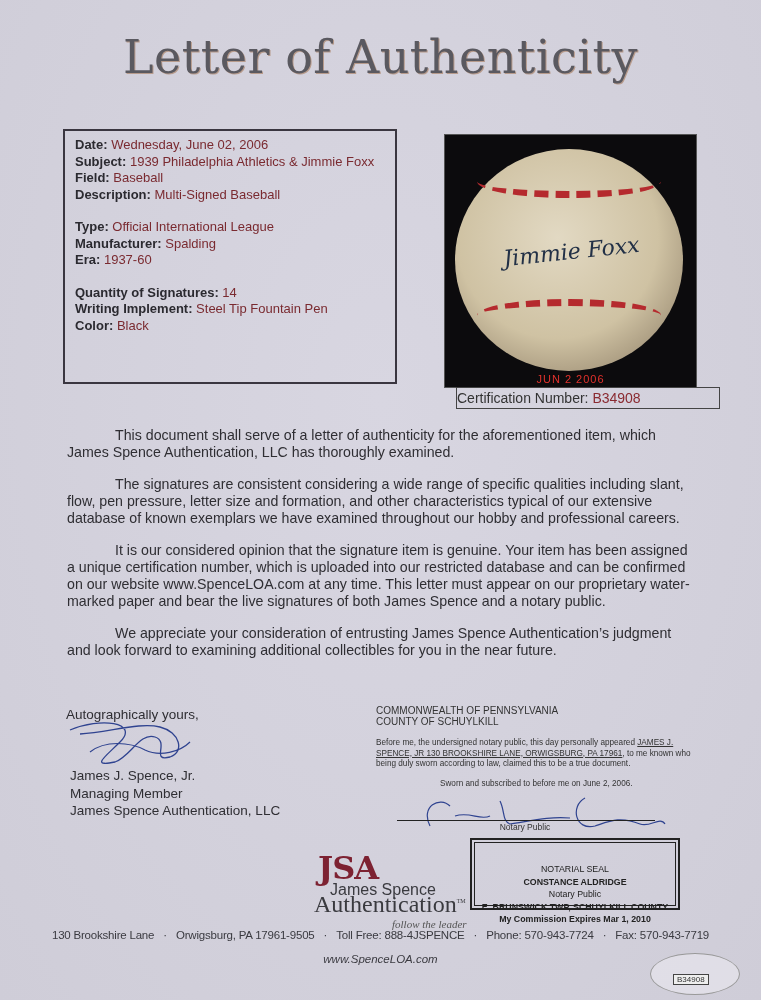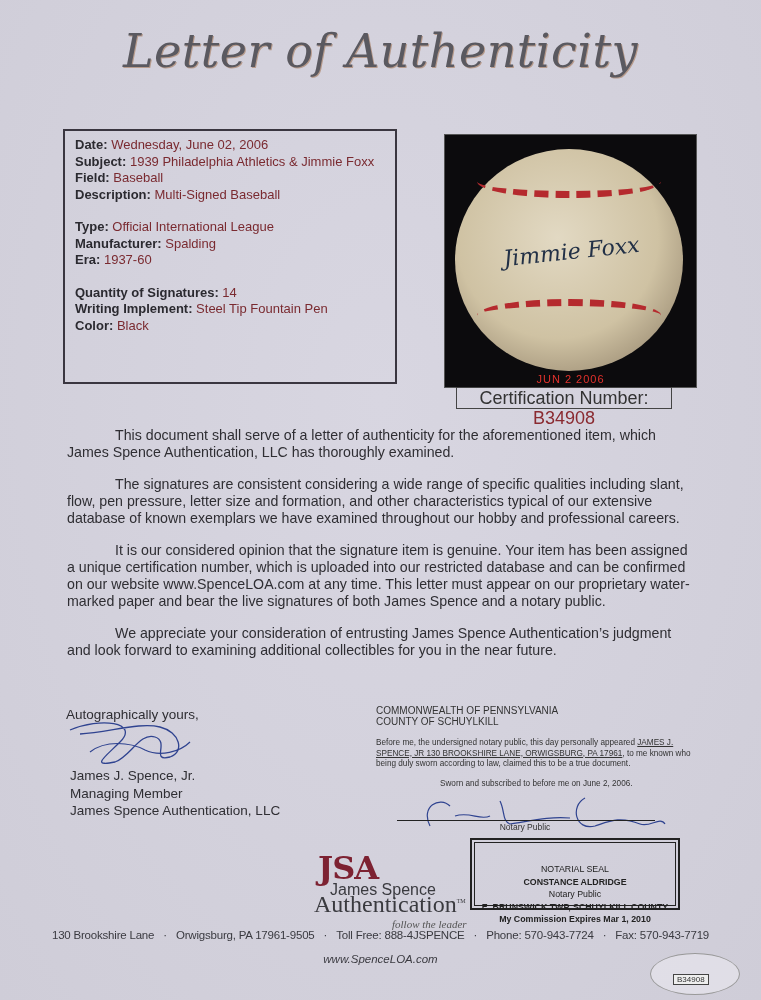--- a/index.html
+++ b/index.html
@@ -5,22 +5,22 @@
   html, body { margin:0; padding:0; }
   body {
     width:761px; height:1000px; overflow:hidden;
     background:#d3d1dc;
     font-family:"Liberation Sans", sans-serif;
     color:#2a2a2e; position:relative;
   }
   .page { position:absolute; left:0; top:0; width:761px; height:1000px;
     background:radial-gradient(ellipse at 50% 40%, #d8d6e1 0%, #cfcdd8 100%); }
   .title {
-    position:absolute; left:0; width:761px; top:24px; text-align:center;
-    font-family:"DejaVu Serif", serif; font-style:italic; font-size:46px;
+    position:absolute; left:0; width:761px; top:30px; text-align:center;
+    font-family:"DejaVu Serif", serif; font-size:46px;
     color:#5a5960; letter-spacing:0.5px;
     text-shadow:1px 1px 0 #b79b8c;
   }
   .info-box {
     position:absolute; left:63px; top:129px; width:334px; height:255px;
     border:2px solid #3a3640; box-sizing:border-box; padding:6px 10px;
     font-size:13px; line-height:16.5px;
   }
   .info-row { white-space:nowrap; }
   .info-row.wrap { white-space:normal; }
@@ -36,22 +36,22 @@
     background:radial-gradient(circle at 45% 40%, #e2d9c3 0%, #cfc2a3 55%, #9c8d74 85%, #5c5140 100%);
   }
   .seam { position:absolute; left:22px; width:184px; height:26px; border-radius:50%; }
   .seam.top { top:16px; border-bottom:7px dashed #b52a2e; }
   .seam.bottom { top:150px; border-top:7px dashed #b52a2e; }
   .sig-ball { position:absolute; left:48px; top:90px; font-family:"DejaVu Serif", serif; font-style:italic;
     font-size:22px; color:#223046; transform:rotate(-6deg); }
   .photo-date { position:absolute; left:0; width:251px; bottom:2px; text-align:center;
     font-family:"Liberation Sans Narrow","Liberation Sans", sans-serif; font-size:11px; color:#e2312c; letter-spacing:1px; }
   .cert-box {
-    position:absolute; left:456px; top:387px; width:216px; height:22px; box-sizing:border-box;
-    border:1px solid #444; text-align:center; font-size:18px; line-height:20px; color:#333;
+    position:absolute; left:456px; top:387px; width:264px; height:22px; box-sizing:border-box;
+    border:1px solid #444; font-size:14px; line-height:20px; color:#333;
   }
   .cert-box .val { color:#8a2a30; }
   .body-text {
     position:absolute; left:67px; top:427px; width:630px; font-size:14.2px; line-height:17px; color:#2f2e33;
   }
   .body-text p { margin:0 0 15px 0; text-indent:48px; }
   .closing { position:absolute; left:66px; top:706px; font-size:13.5px; line-height:17px; color:#2f2e33; }
   .spence-sig { position:absolute; left:60px; top:712px; width:140px; height:60px; }
   .signer { position:absolute; left:70px; top:767px; font-size:13.5px; line-height:17.5px; color:#2f2e33; }
   .notary-head { position:absolute; left:376px; top:706px; font-size:10px; line-height:10.5px; color:#333; }

